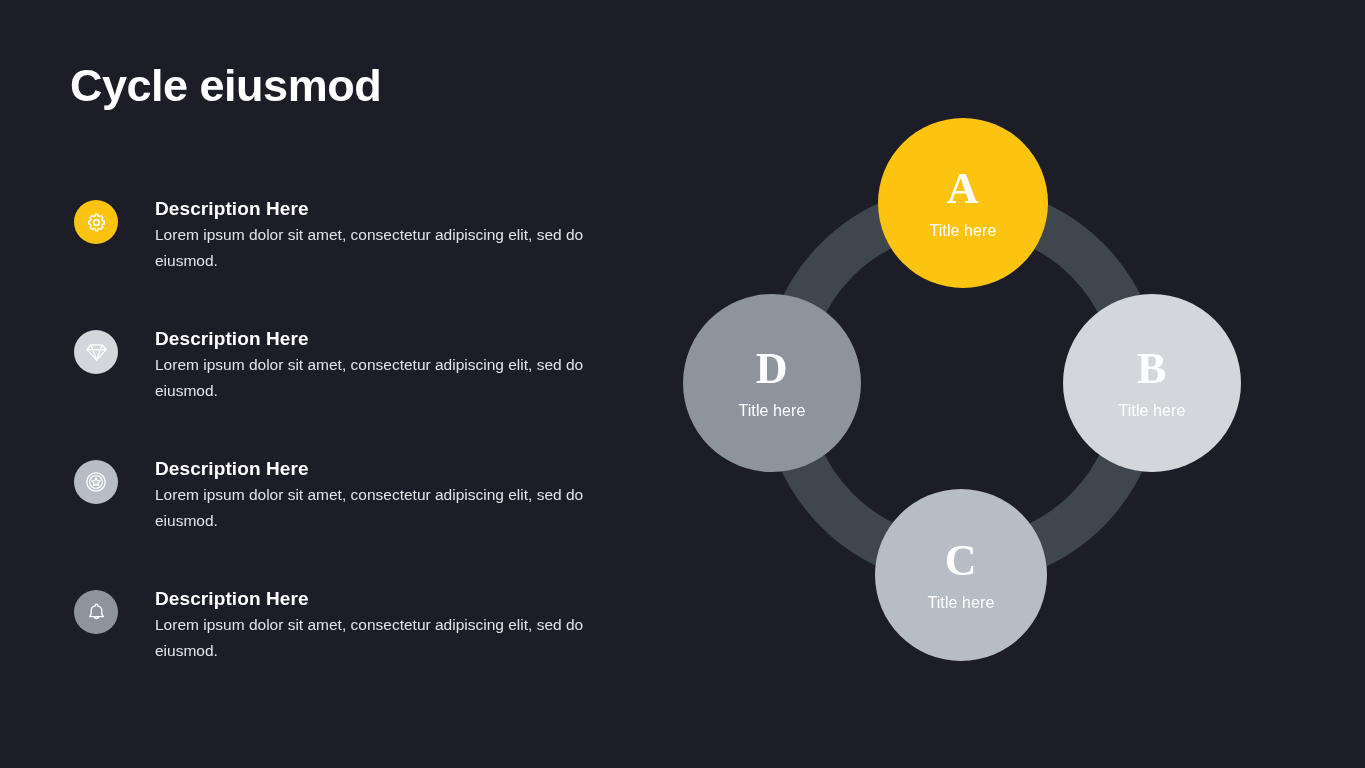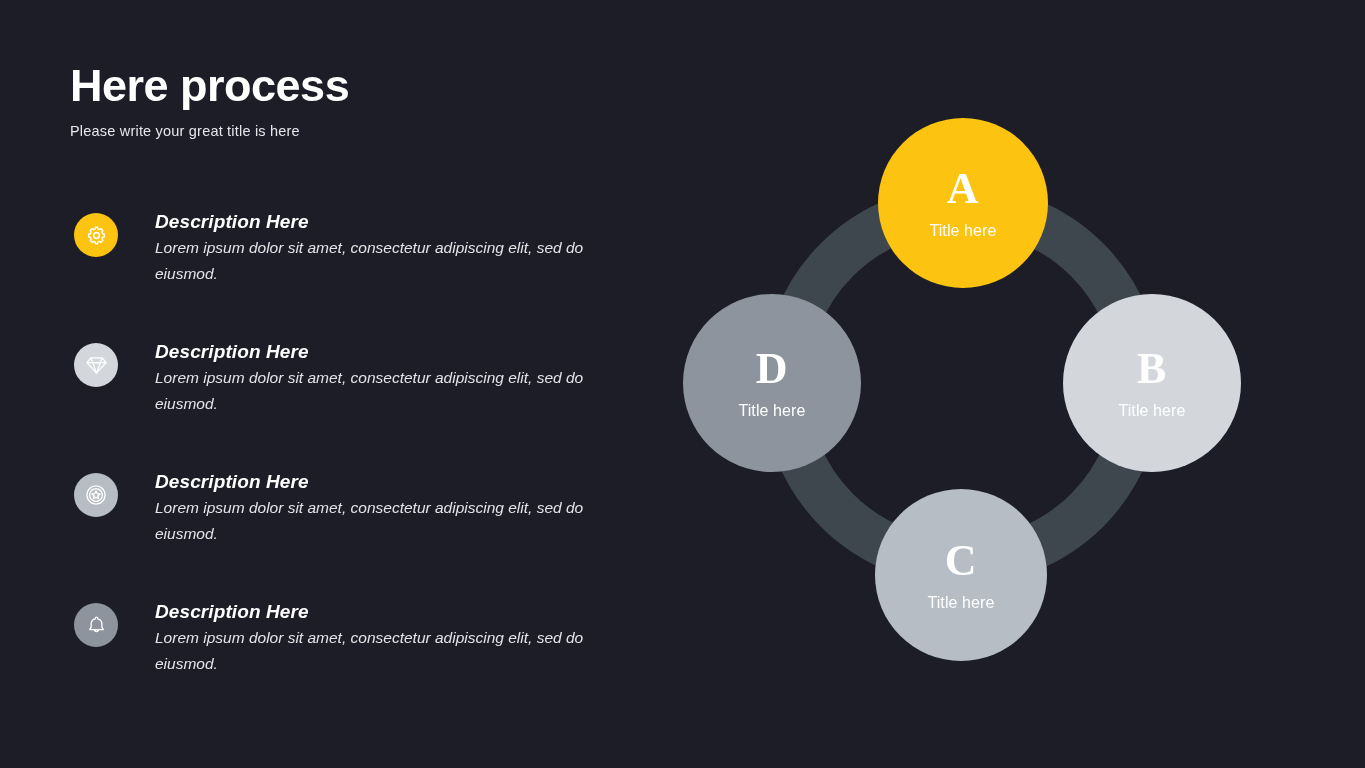--- a/index.html
+++ b/index.html
@@ -16,21 +16,21 @@
   .title {
     font-size:45px; font-weight:bold; color:#ffffff;
     letter-spacing:-0.5px; line-height:1.05;
   }
   .subtitle {
     margin-top:14px; font-size:14.5px; color:#e6e7ea;
     font-weight:400; letter-spacing:0.2px;
   }
 
   
-  .list { position:absolute; left:74px; top:210px; width:560px;font-style:italic; }
+  .list { position:absolute; left:74px; top:197px; width:560px; }
   .list-item { position:relative; height:130px; }
   .item-icon {
     position:absolute; left:0; top:3px;
     width:44px; height:44px; border-radius:50%;
     display:flex; align-items:center; justify-content:center;
   }
   .item-icon svg { display:block; }
   .item-body { margin-left:81px; padding-top:0; }
   .item-title {
     font-size:19px; font-weight:bold; color:#ffffff;
@@ -62,22 +62,21 @@
   .node-b { width:178px; height:178px; left:388px; top:194px; background:#d3d7dc; }
   .node-c { width:172px; height:172px; left:200px; top:389px; background:#b7bdc5; }
   .node-d { width:178px; height:178px; left:8px;   top:194px; background:#8d949e; }
 </style>
 </head>
 <body>
 
 <div class="slide">
 
   <div class="header">
-    <div class="title">Here process</div>
-    <div class="subtitle">Please write your great title is here</div>
+    <div class="title">Cycle eiusmod</div>
   </div>
 
   <div class="list">
 
     <div class="list-item">
       <div class="item-icon" style="background:#fcc311;">
         <svg width="23" height="23" viewBox="0 0 24 24">
           <path d="M12 8.2a3.8 3.8 0 1 0 0 7.6 3.8 3.8 0 0 0 0-7.6zm0 6a2.2 2.2 0 1 1 0-4.4 2.2 2.2 0 0 1 0 4.4z" fill="#ffffff"></path>
           <path d="M20.1 13.6l.1-1.6-.1-1.6-1.9-.3a6.6 6.6 0 0 0-.6-1.5l1.1-1.6-2.2-2.2-1.6 1.1a6.6 6.6 0 0 0-1.5-.6L13.1 3.4 12 3.3l-1.1.1-.3 1.9a6.6 6.6 0 0 0-1.5.6L7.5 4.8 5.3 7l1.1 1.6a6.6 6.6 0 0 0-.6 1.5l-1.9.3-.1 1.6.1 1.6 1.9.3c.15.53.35 1.03.6 1.5L5.3 17l2.2 2.2 1.6-1.1c.47.25.97.45 1.5.6l.3 1.9 1.1.1 1.1-.1.3-1.9c.53-.15 1.03-.35 1.5-.6l1.6 1.1 2.2-2.2-1.1-1.6c.25-.47.45-.97.6-1.5l1.9-.3z" fill="none" stroke="#ffffff" stroke-width="1.5" stroke-linejoin="round"></path>
         </svg>

